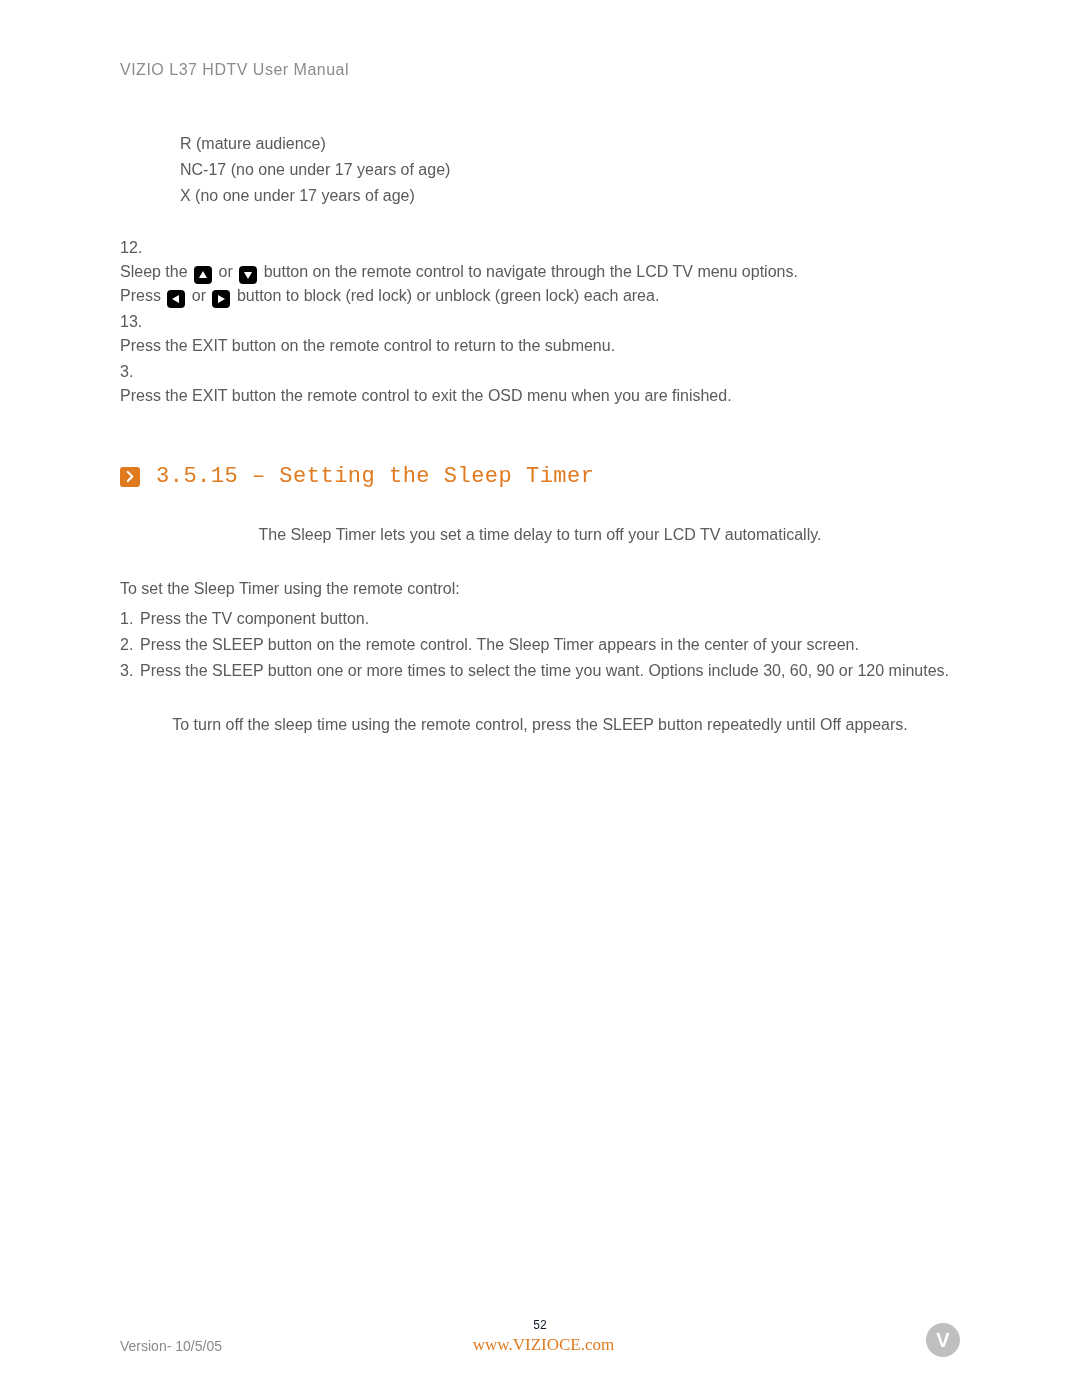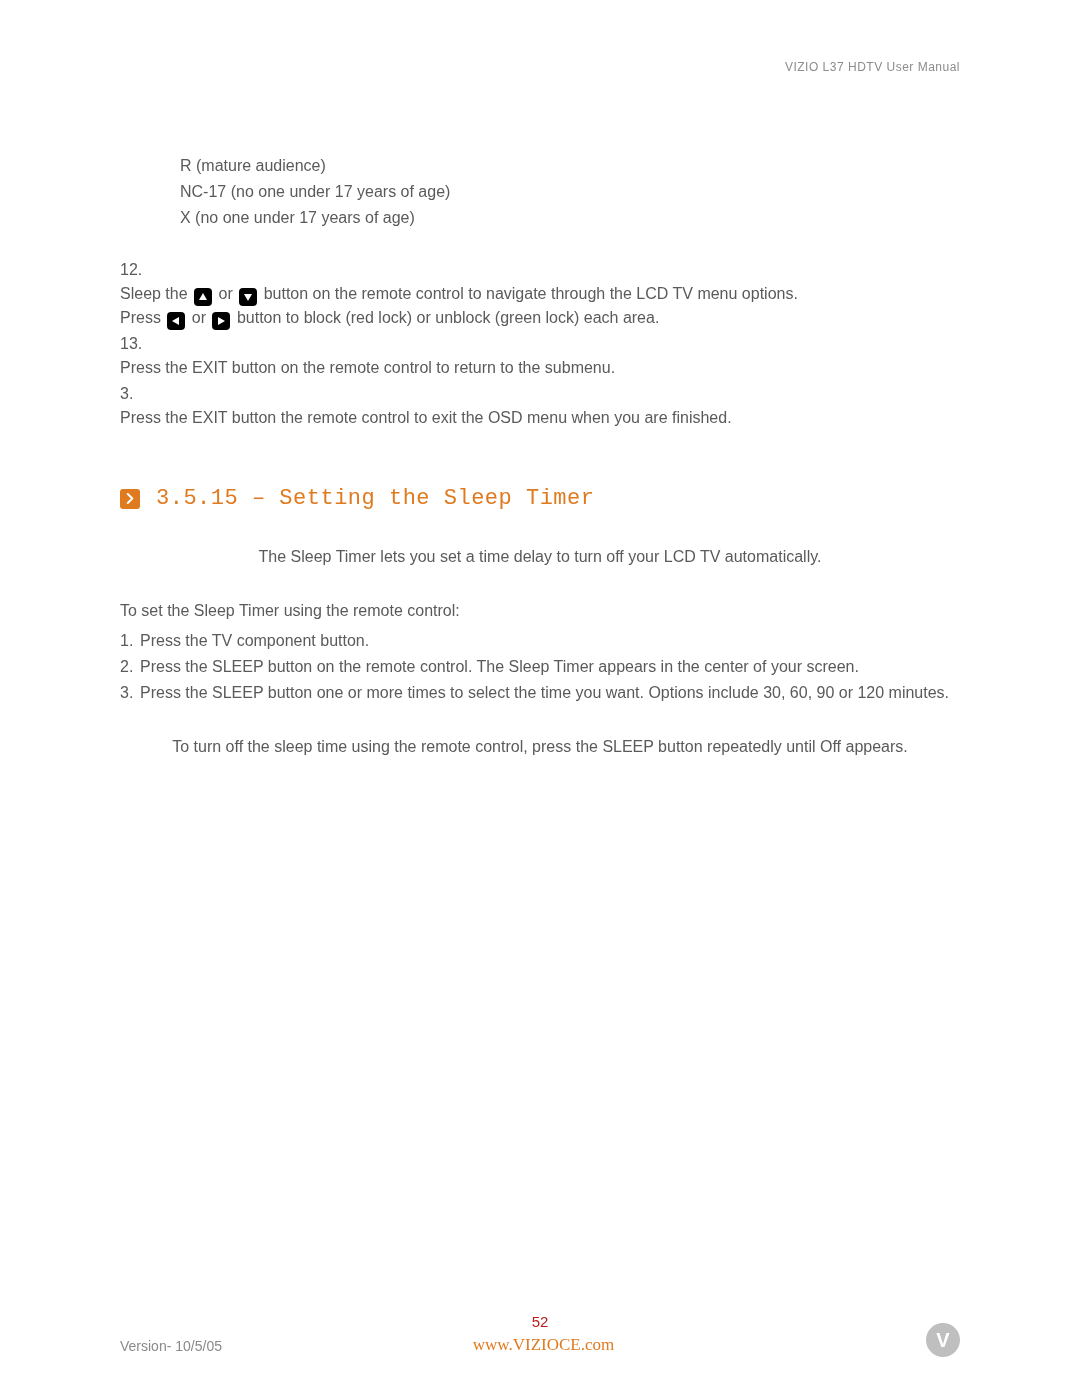--- a/index.html
+++ b/index.html
@@ -11,25 +11,24 @@
     line-height: 1.5;
     width: 1080px;
     height: 1397px;
     background: #fff;
     position: relative;
   }
   .page {
     padding: 58px 120px 0 120px;
   }
   .header {
-    text-align: right;
     color: #8c8c8c;
-    font-size: 12px;
+    font-size: 16px;
     letter-spacing: 0.5px;
-    margin-bottom: 78px;
+    margin-bottom: 50px;
   }
   .ratings {
     padding-left: 60px;
     margin-bottom: 28px;
   }
   .ratings div {
     margin-bottom: 2px;
   }
   .numlist {
     padding-left: 0;
@@ -123,22 +122,22 @@
     font-size: 14px;
   }
   .footer-center {
     position: absolute;
     left: 0;
     right: 0;
     text-align: center;
     pointer-events: none;
   }
   .footer-center .pagenum {
-    color: #b91c1c;
-    font-size: 15px;
+    color: #0f172a;
+    font-size: 12px;
   }
   .footer-center .url {
     font-family: "Comic Sans MS", "Marker Felt", cursive;
     color: #e07a1f;
     font-size: 17px;
     margin-top: -2px;
     margin-left: 7px;
   }
   .vbadge {
     width: 34px;

